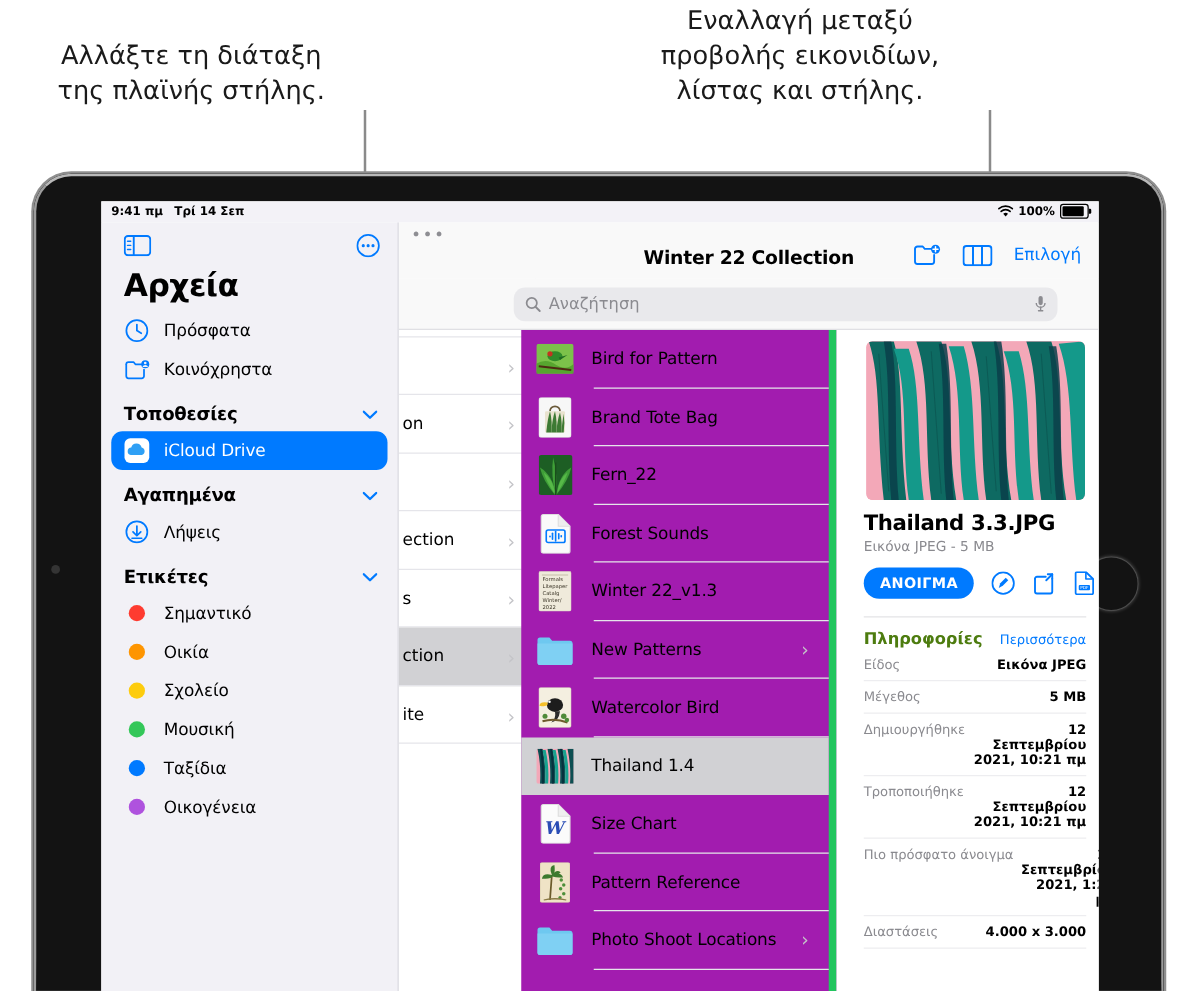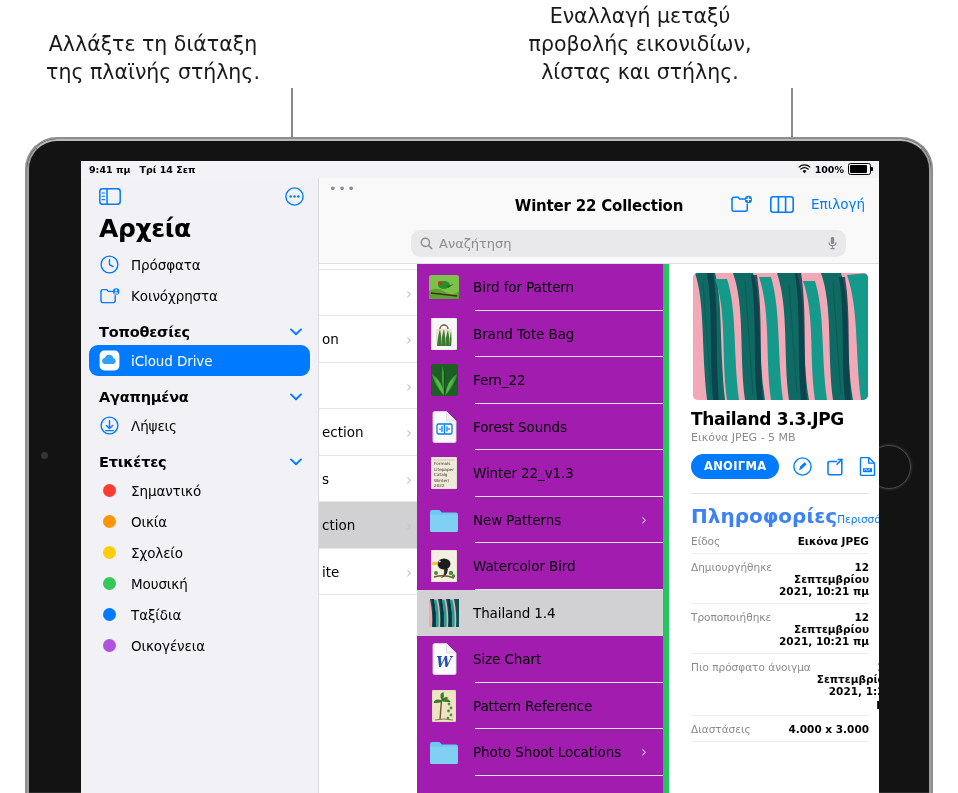--- a/index.html
+++ b/index.html
@@ -429,23 +429,23 @@
   }
   #info-head {
     display: flex;
     align-items: baseline;
     justify-content: space-between;
     margin: 14px 10px 0 10px;
     padding-top: 10px;
     border-top: 1px solid #e3e3e6;
   }
   #info-title {
-    font-size: 20px;
+    font-size: 13px;
     font-weight: bold;
-    color: #3b82f6;
+    color: #4d7c0f;
   }
   #info-more {
     font-size: 10.5px;
     color: #007aff;
   }
   .info-row {
     display: flex;
     justify-content: space-between;
     align-items: flex-start;
     margin: 0 10px;
@@ -834,20 +834,24 @@
         <div id="info-head">
           <span id="info-title">Πληροφορίες</span>
           <span id="info-more">Περισσότερα</span>
         </div>
         <div id="info-rows">
             <div class="info-row">
               <span class="info-label">Είδος</span>
               <span class="info-value">Εικόνα JPEG</span>
             </div>
             <div class="info-row">
+              <span class="info-label">Μέγεθος</span>
+              <span class="info-value">5 MB</span>
+            </div>
+            <div class="info-row">
               <span class="info-label">Δημιουργήθηκε</span>
               <span class="info-value">12 Σεπτεμβρίου 2021, 10:21 πμ</span>
             </div>
             <div class="info-row">
               <span class="info-label">Τροποποιήθηκε</span>
               <span class="info-value">12 Σεπτεμβρίου 2021, 10:21 πμ</span>
             </div>
             <div class="info-row">
               <span class="info-label">Πιο πρόσφατο άνοιγμα</span>
               <span class="info-value">12 Σεπτεμβρίου 2021, 1:24 μμ</span>

